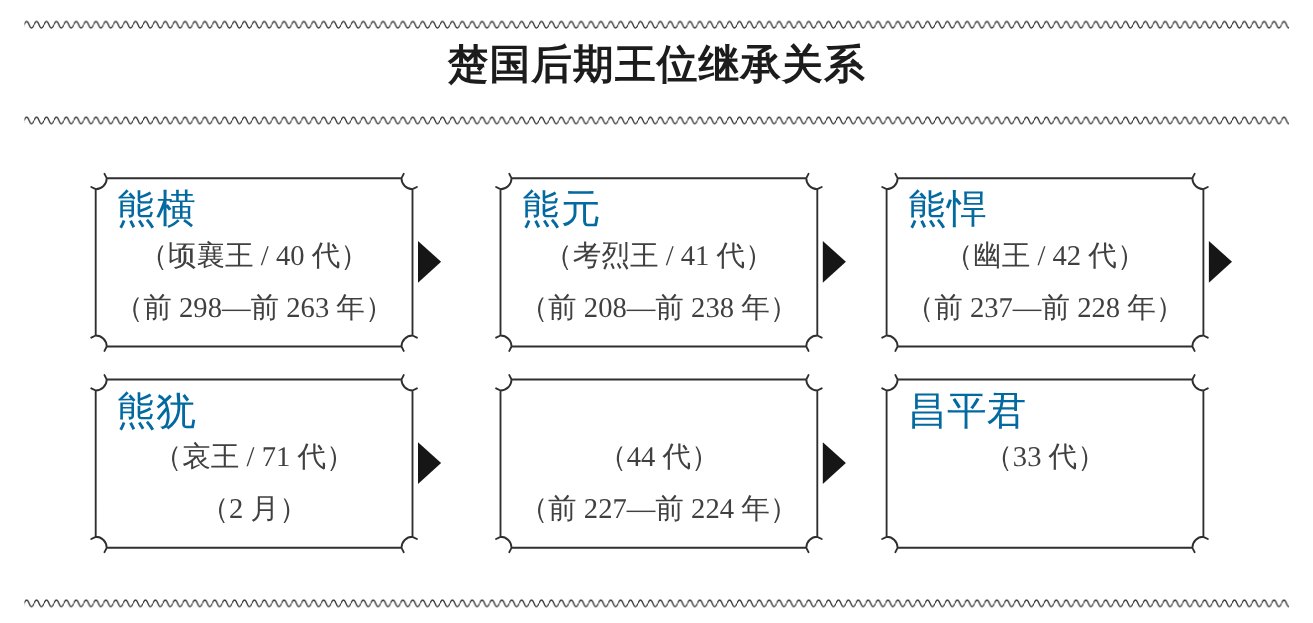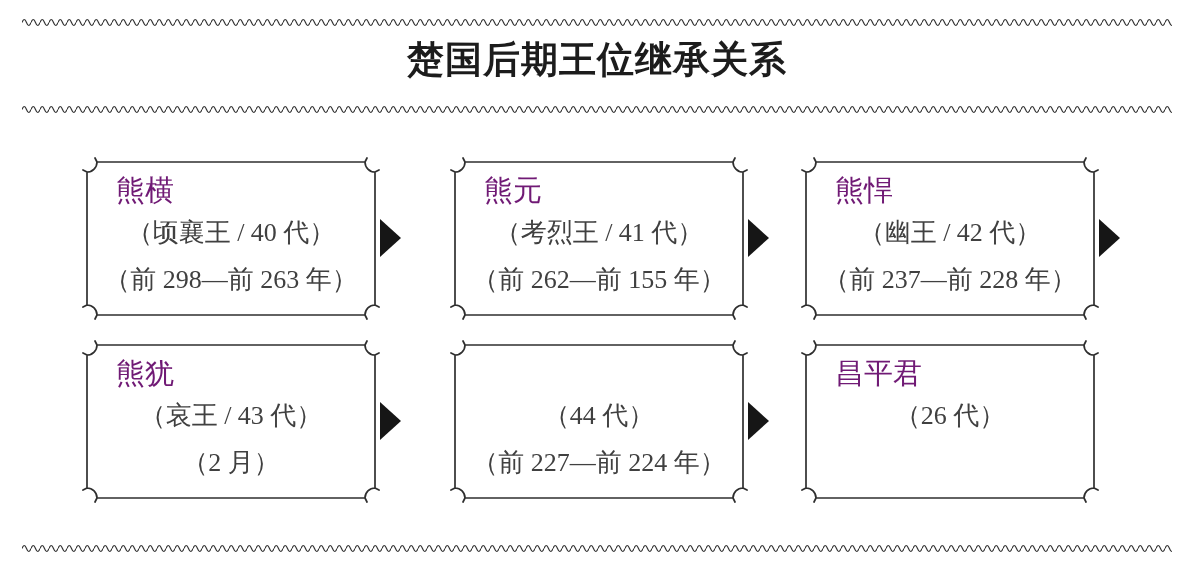--- a/index.html
+++ b/index.html
@@ -19,23 +19,23 @@
     font-weight:700;
     font-size:37px;line-height:44px;
     letter-spacing:1px;
     color:#1c1c1c;
     white-space:nowrap;
   }
   .vbox{position:absolute;width:292px;height:157px;}
   .vbox svg.frame{position:absolute;left:0;top:0;width:292px;height:157px;overflow:visible;}
   .frame-path{fill:#ffffff;stroke:#2f2f2f;stroke-width:1.7;stroke-linecap:round;stroke-linejoin:round;}
   .bname{
-    position:absolute;top:10px;left:31px;
-    font-size:29px;line-height:40px;
-    white-space:nowrap;color:#701a75;
+    position:absolute;top:10px;left:21px;
+    font-size:36px;line-height:40px;
+    white-space:nowrap;color:#0369a1;
   }
   .bline{position:absolute;left:0;width:292px;text-align:center;
     font-size:26px;line-height:32px;white-space:nowrap;color:#404040;}
   .bline2{top:57px;}
   .bline3{top:104px;}
   .arrow{position:absolute;width:21px;height:38px;overflow:visible;}
   .r1{top:160px;} .r2{top:343px;}
   .c1{left:85px;} .c2{left:453px;} .c3{left:804px;}
   .ar1{top:219px;} .ar2{top:402px;}
   .ac1{left:380px;} .ac2{left:748px;} .ac3{left:1099px;}
@@ -74,52 +74,52 @@
     <span class="bname">熊横</span>
     <span class="bline bline2">（顷襄王 / 40 代）</span>
     <span class="bline bline3">（前 298—前 263 年）</span>
   </div>
   <div class="vbox r1 c2">
     <svg class="frame">
         <use href="#boxframe"></use>
       </svg>
     <span class="bname">熊元</span>
     <span class="bline bline2">（考烈王 / 41 代）</span>
-    <span class="bline bline3">（前 262—前 155 年）</span>
+    <span class="bline bline3">（前 208—前 238 年）</span>
   </div>
   <div class="vbox r1 c3">
     <svg class="frame">
         <use href="#boxframe"></use>
       </svg>
     <span class="bname">熊悍</span>
     <span class="bline bline2">（幽王 / 42 代）</span>
     <span class="bline bline3">（前 237—前 228 年）</span>
   </div>
 
   <div class="vbox r2 c1">
     <svg class="frame">
         <use href="#boxframe"></use>
       </svg>
     <span class="bname">熊犹</span>
-    <span class="bline bline2">（哀王 / 43 代）</span>
+    <span class="bline bline2">（哀王 / 71 代）</span>
     <span class="bline bline3">（2 月）</span>
   </div>
   <div class="vbox r2 c2">
     <svg class="frame">
         <use href="#boxframe"></use>
       </svg>
     <span class="bline bline2">（44 代）</span>
     <span class="bline bline3">（前 227—前 224 年）</span>
   </div>
   <div class="vbox r2 c3">
     <svg class="frame">
         <use href="#boxframe"></use>
       </svg>
     <span class="bname">昌平君</span>
-    <span class="bline bline2">（26 代）</span>
+    <span class="bline bline2">（33 代）</span>
   </div>
 
   <svg class="arrow ar1 ac1">
       <use href="#succarrow"></use>
     </svg>
   <svg class="arrow ar1 ac2">
       <use href="#succarrow"></use>
     </svg>
   <svg class="arrow ar1 ac3">
       <use href="#succarrow"></use>

